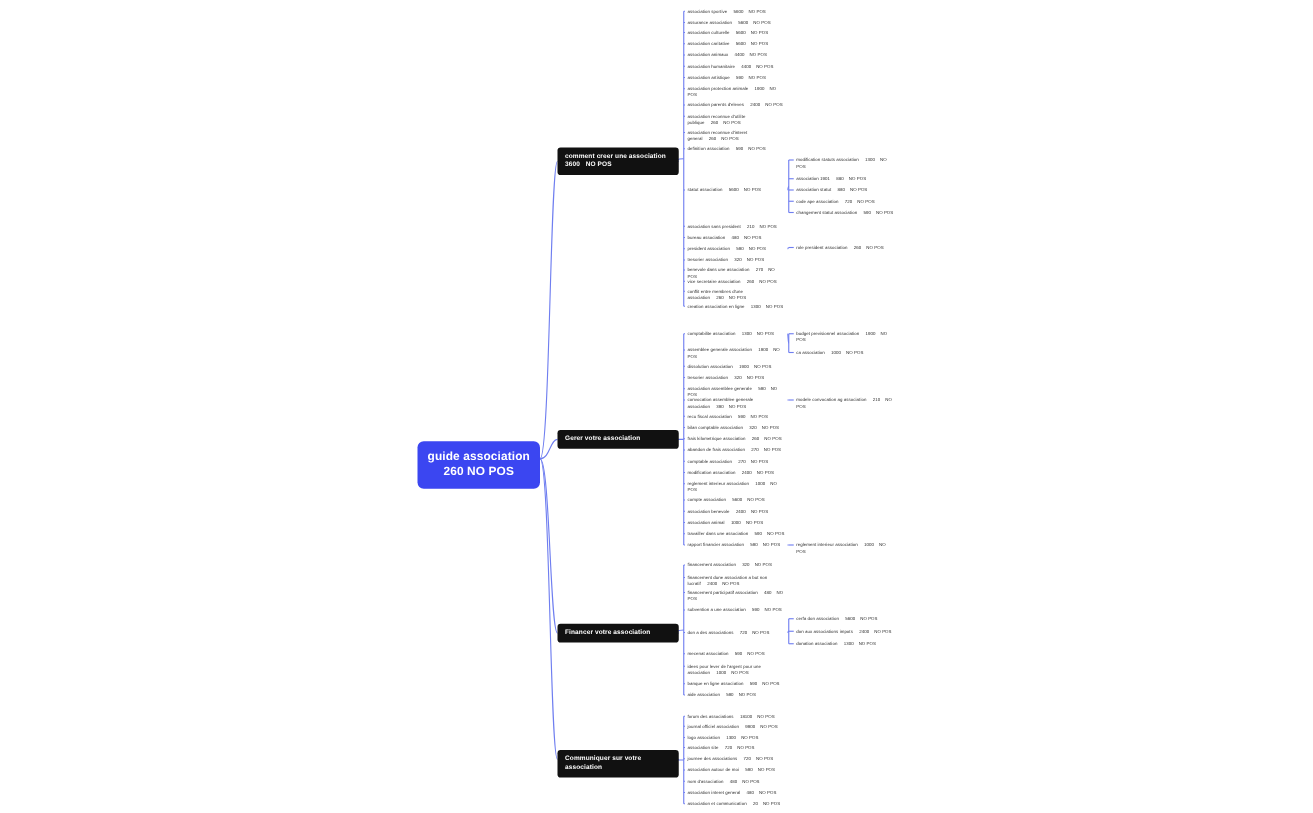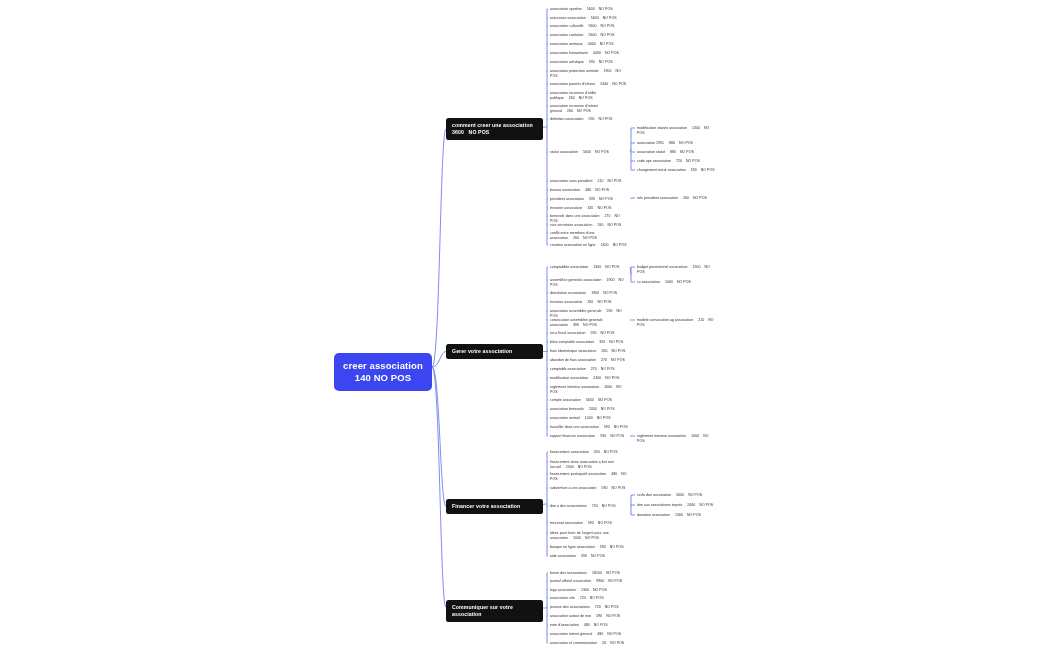--- a/index.html
+++ b/index.html
@@ -154,21 +154,21 @@
       <path d="M547,581 L548,581" fill="none" stroke="#6f7ef0" stroke-width="0.9"></path>
       <path d="M547,590 L548,590" fill="none" stroke="#6f7ef0" stroke-width="0.9"></path>
       <path d="M547,598 L548,598" fill="none" stroke="#6f7ef0" stroke-width="0.9"></path>
       <path d="M547,607 L548,607" fill="none" stroke="#6f7ef0" stroke-width="0.9"></path>
       <path d="M547,616 L548,616" fill="none" stroke="#6f7ef0" stroke-width="0.9"></path>
       <path d="M547,625 L548,625" fill="none" stroke="#6f7ef0" stroke-width="0.9"></path>
       <path d="M547,634 L548,634" fill="none" stroke="#6f7ef0" stroke-width="0.9"></path>
       <path d="M547,643 L548,643" fill="none" stroke="#6f7ef0" stroke-width="0.9"></path>
     </svg>
   <div id="nodes">
-      <div class="node root" style="left: 334px; top: 353px; width: 98px;"><span>creer association</span><span class="l2">140 NO POS</span></div>
+      <div class="node root" style="left: 334px; top: 353px; width: 98px;"><span>guide association</span><span class="l2">260 NO POS</span></div>
       <div class="node branch" style="left: 446px; top: 118px; width: 97px;"><span>comment creer une association</span><span class="l2">3600&nbsp;&nbsp;&nbsp;NO POS</span></div>
       <div class="node leaf l1" style="left: 550px; top: 7px; width: 78px;"><span class="kw">association sportive</span><span class="vol">5600</span><span class="pos">NO POS</span></div>
       <div class="node leaf l1" style="left: 550px; top: 16px; width: 78px;"><span class="kw">assurance association</span><span class="vol">5600</span><span class="pos">NO POS</span></div>
       <div class="node leaf l1" style="left: 550px; top: 24px; width: 78px;"><span class="kw">association culturelle</span><span class="vol">5600</span><span class="pos">NO POS</span></div>
       <div class="node leaf l1" style="left: 550px; top: 33px; width: 78px;"><span class="kw">association caritative</span><span class="vol">5600</span><span class="pos">NO POS</span></div>
       <div class="node leaf l1" style="left: 550px; top: 42px; width: 78px;"><span class="kw">association animaux</span><span class="vol">4400</span><span class="pos">NO POS</span></div>
       <div class="node leaf l1" style="left: 550px; top: 51px; width: 78px;"><span class="kw">association humanitaire</span><span class="vol">4400</span><span class="pos">NO POS</span></div>
       <div class="node leaf l1" style="left: 550px; top: 60px; width: 78px;"><span class="kw">association artistique</span><span class="vol">590</span><span class="pos">NO POS</span></div>
       <div class="node leaf l1" style="left: 550px; top: 69px; width: 78px;"><span class="kw">association protection animale</span><span class="vol">1900</span><span class="pos">NO POS</span></div>
       <div class="node leaf l1" style="left: 550px; top: 82px; width: 78px;"><span class="kw">association parents d'eleves</span><span class="vol">2400</span><span class="pos">NO POS</span></div>

